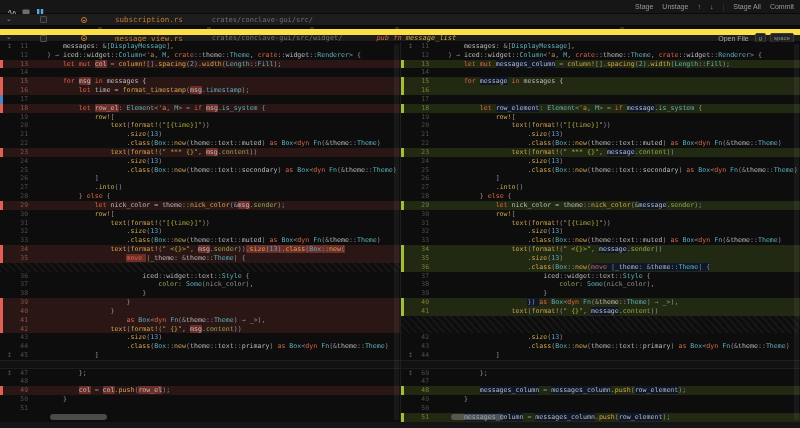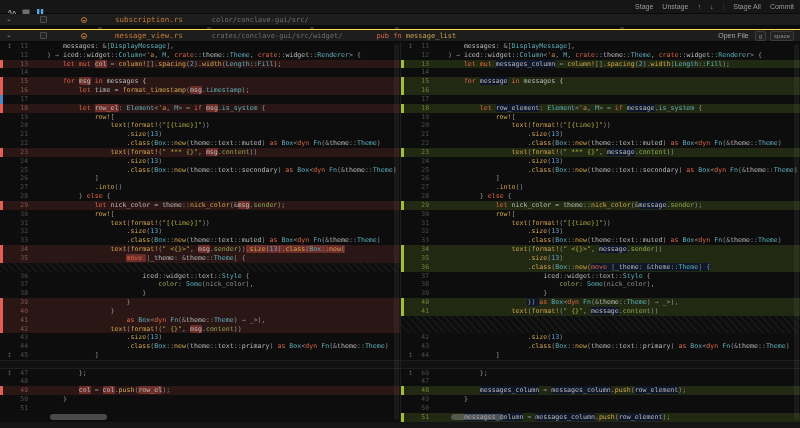--- a/index.html
+++ b/index.html
@@ -11,29 +11,29 @@
   .tb-left{display:flex;align-items:center;gap:6px;padding-left:8px;}
   .tb-icon{width:8px;height:8px;display:inline-block;}
   .tb-right{margin-left:auto;display:flex;align-items:center;gap:9px;padding-right:6px;
             font-size:7px;color:#9a9a9a;}
   .tb-btn{cursor:default;}
   .tb-sep{color:#3c3c3c;}
   
   .file-header{position:absolute;left:0;width:800px;background:#1d1d1d;display:flex;
                align-items:center;box-sizing:border-box;border-bottom:1px solid #0a0a0a;gap:24px;}
   .fh1{top:14px;height:12px;}
-  .fh2{top:29px;height:13px;border-top:1px solid #fde047;}
+  .fh2{top:29px;height:13px;border-top:6px solid #fde047;}
   .fh-chev{color:#8f8f8f;font-size:7px;margin:0 0 2px 6px;width:10px;}
   .fh-check{width:7px;height:7px;border:1px solid #4d4d4d;background:#242424;border-radius:1px;
             margin-right:10px;box-sizing:border-box;}
   .fh-ico{width:6px;height:6px;border:1px solid #c67b33;border-radius:50%;margin-right:4px;position:relative;box-sizing:border-box;}
   .fh-ico::after{content:"";position:absolute;left:1px;right:1px;top:2px;height:1px;background:#c67b33;}
   .fh-name{color:#c67b33;font-size:7.5px;font-family:"DejaVu Sans Mono",monospace;margin-right:5px;}
   .fh-path{color:#6f6f6f;font-size:7px;font-family:"DejaVu Sans Mono",monospace;}
-  .fh-crumb{margin-left:10px;font-size:7px;font-family:"DejaVu Sans Mono",monospace;}
+  .fh-crumb{margin-left:10px;font-size:7px;font-family:"DejaVu Sans Mono",monospace;font-style:italic;}
   .crumb-kw{color:#dd6445;}
   .crumb-fn{color:#cfa44f;margin-left:4px;}
   .fh-right{margin-left:auto;display:flex;align-items:center;gap:4px;padding-right:6px;}
   .openfile{color:#a8a8a8;font-size:7px;margin-right:2px;}
   .keyhint{border:1px solid #3c3c3c;background:#232323;border-radius:2px;color:#8a8a8a;
            font-size:6px;padding:0 3px;line-height:8px;height:8px;}
   .strip{position:absolute;left:0;top:26px;width:800px;height:3px;background:#0c0c0c;}
   .strip i{position:absolute;top:1px;height:2px;width:4px;background:#4a4a4a;opacity:.6;}
   
   .editor{position:absolute;left:0;top:42px;width:800px;height:306px;display:flex;}
@@ -107,21 +107,21 @@
       <span class="tb-btn">Stage All</span>
       <span class="tb-btn">Commit</span>
     </div>
   </div>
 
   <div class="file-header fh1">
     <span class="fh-chev">⌄</span>
     <span class="fh-check"></span>
     <span class="fh-ico"></span>
     <span class="fh-name">subscription.rs</span>
-    <span class="fh-path">color/conclave-gui/src/</span>
+    <span class="fh-path">crates/conclave-gui/src/</span>
   </div>
 
   <div class="strip">
     <i style="left:98px"></i>
       <i style="left:207px"></i>
       <i style="left:310px"></i>
       <i style="left:395px"></i>
       <i style="left:620px"></i>
   </div>
 

